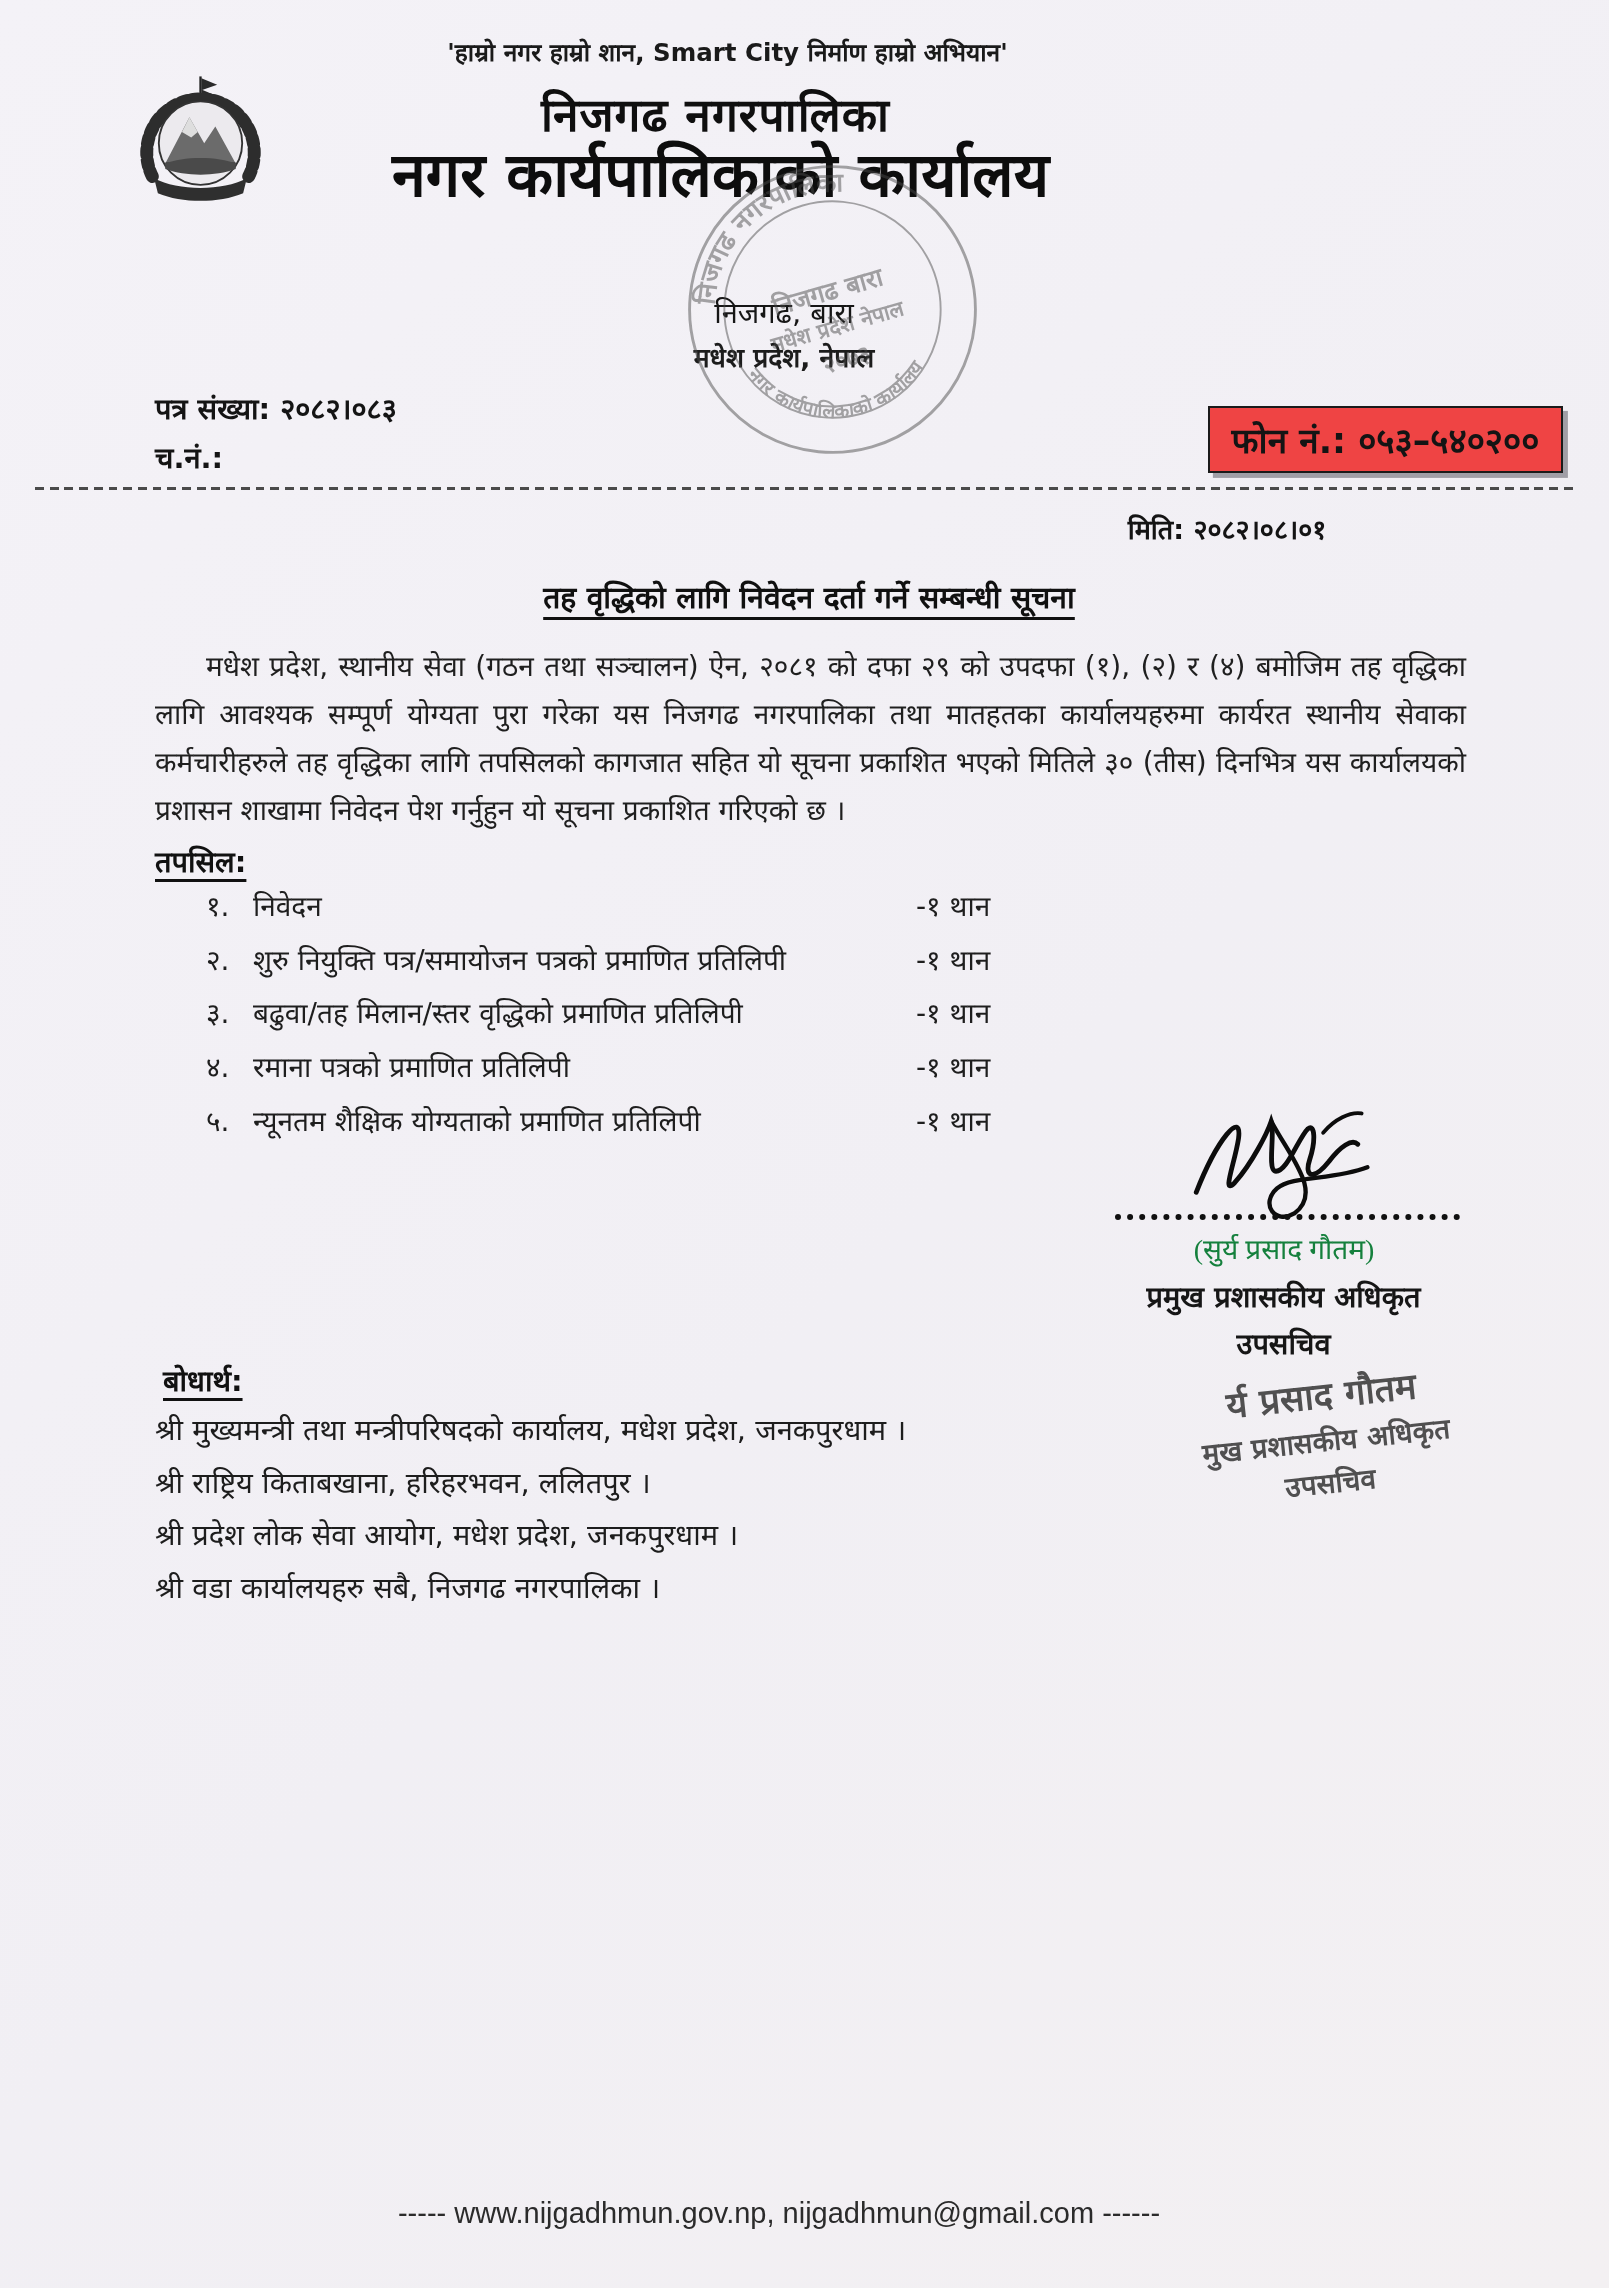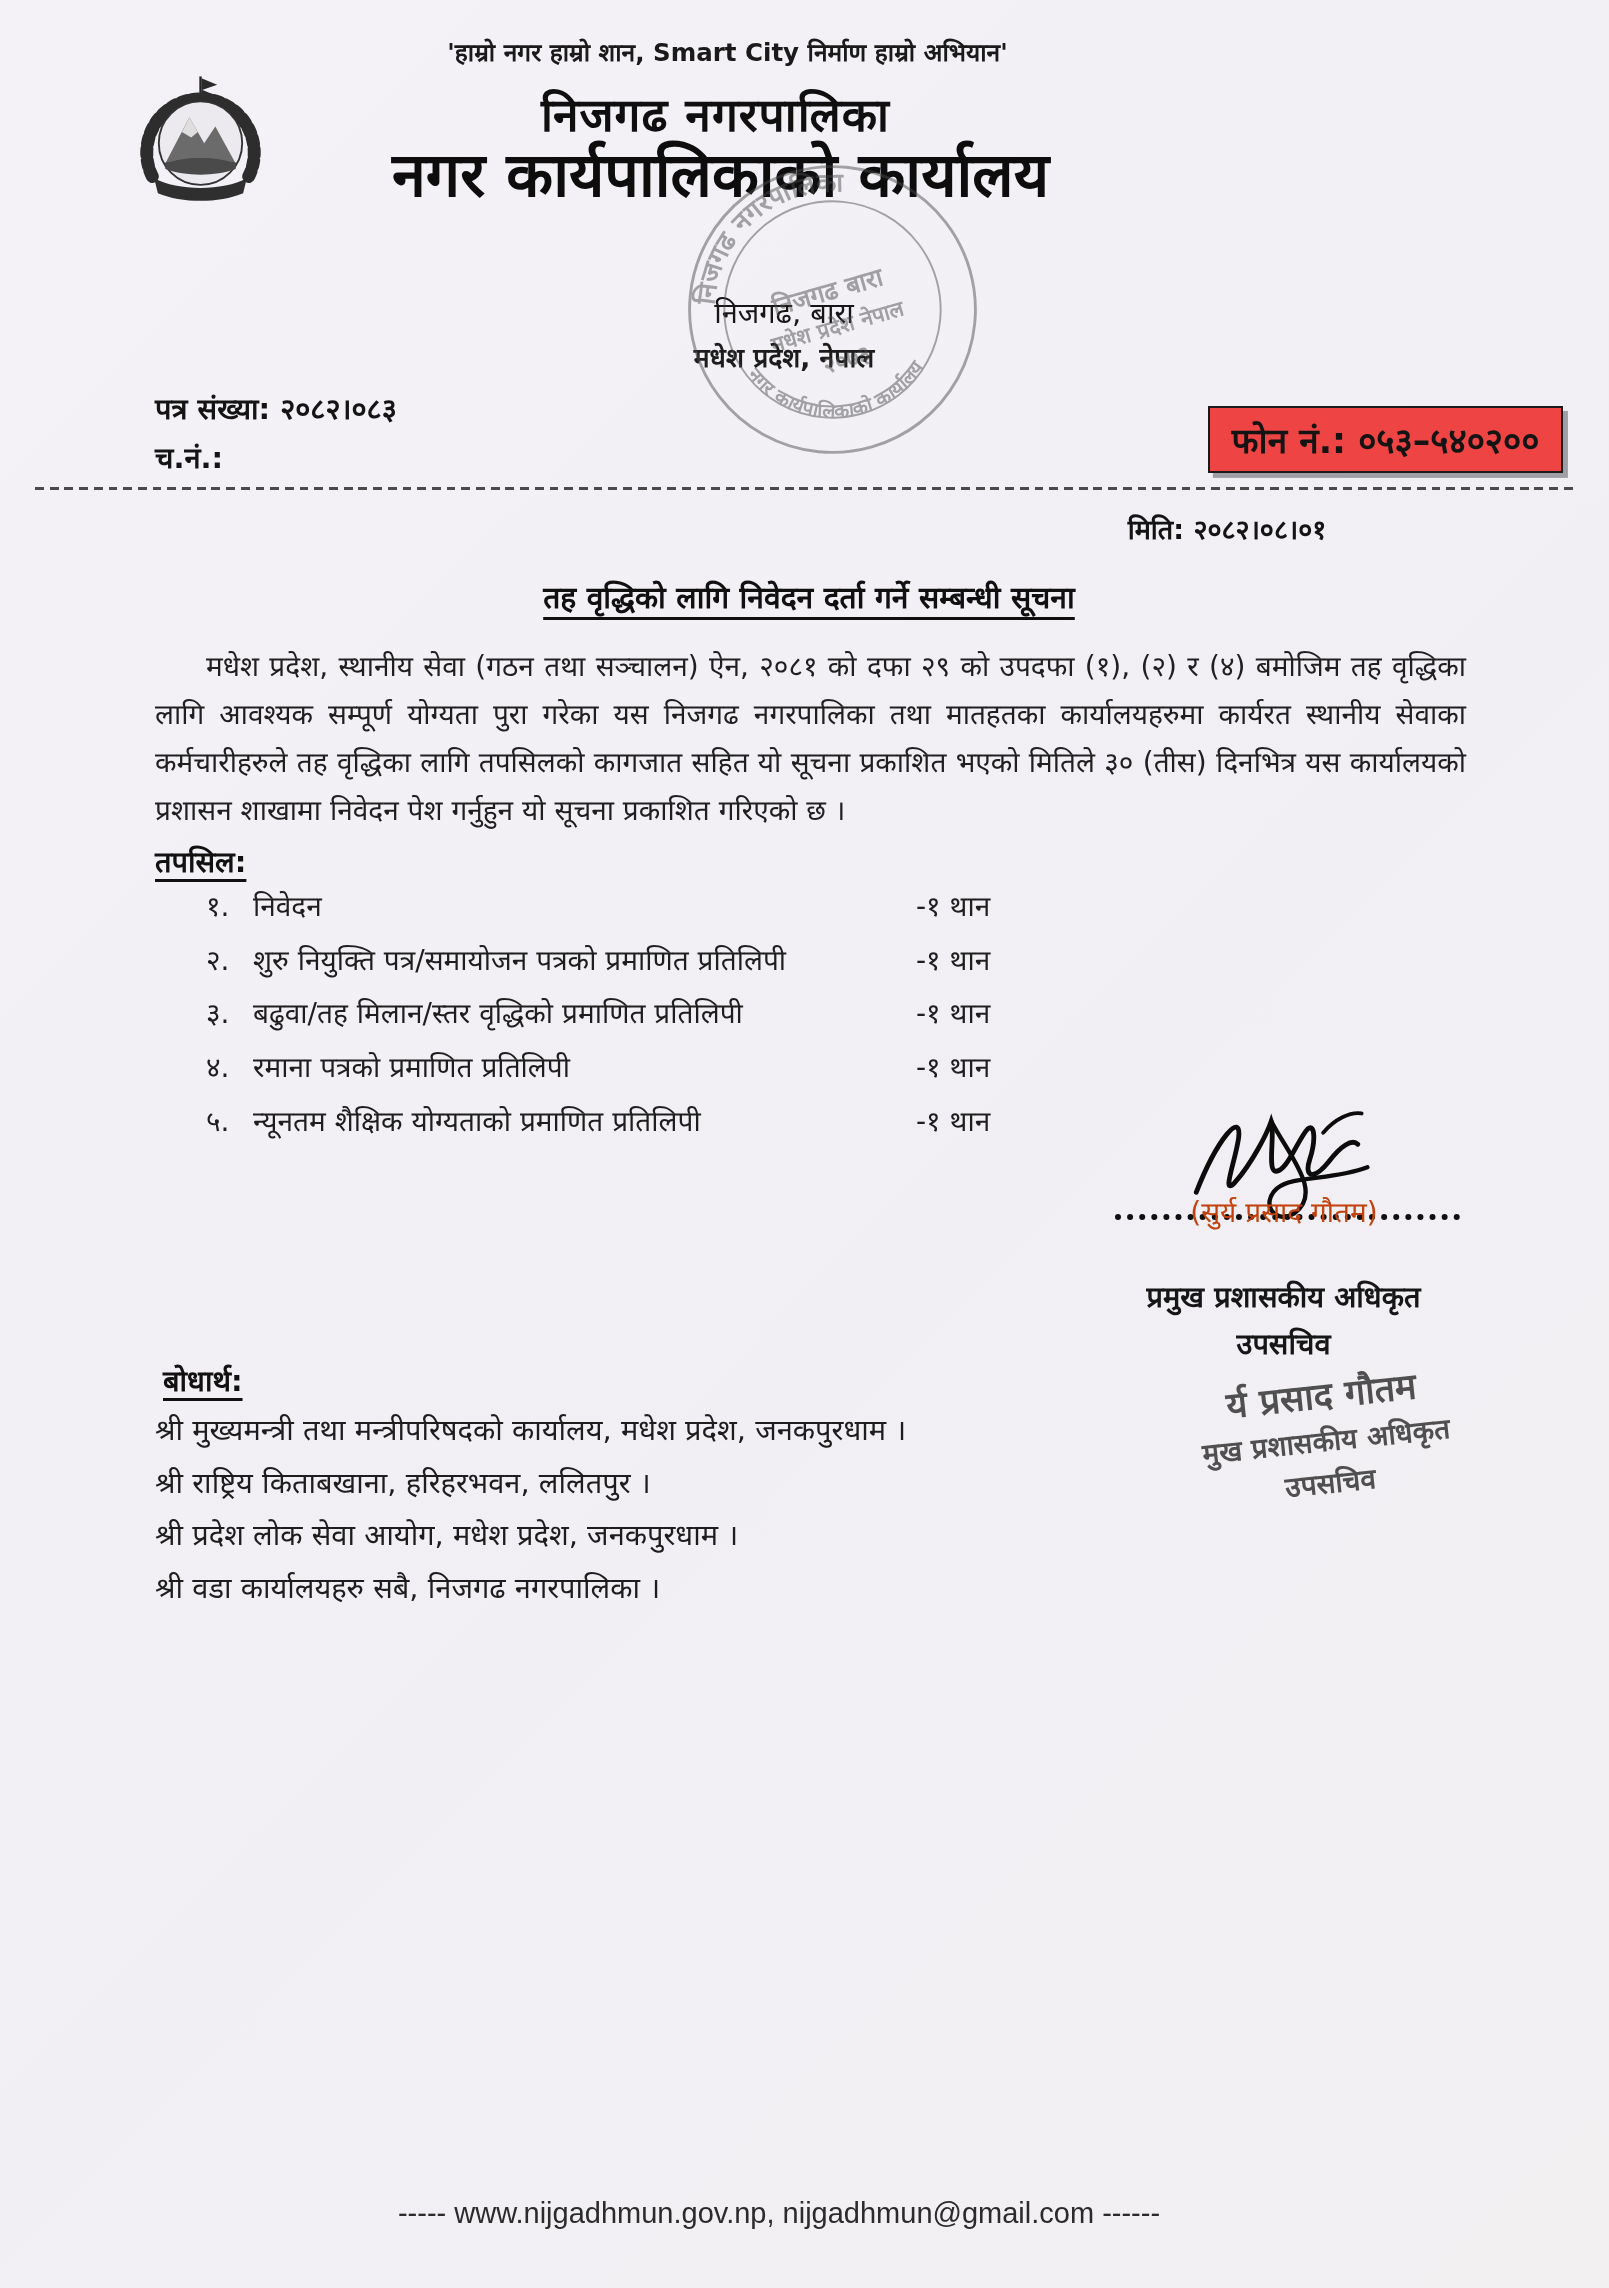--- a/index.html
+++ b/index.html
@@ -38,21 +38,21 @@
   .tapasil-h{left:155px;top:841px;font-size:29px;font-weight:bold;color:#111;
     text-decoration:underline;text-decoration-thickness:2.5px;text-underline-offset:6.9px;}
   .tapasil-list{left:206px;top:886px;width:1039px;font-size:28px;color:#1e1e1e;}
   .t-row{display:flex;margin-bottom:15.7px;}
   .t-no{width:47px;}
   .t-text{width:663px;}
   .t-qty{white-space:nowrap;}
 
   .sig-squiggle{left:1176px;top:1100px;width:227px;height:125px;}
   .sig-dots{left:1115px;top:1206px;width:345px;border-bottom:6.9px dotted #101010;height:7.8px;}
-  .sig-name{left:1086px;top:1192px;width:396px;font-size:28px;color:#c2410c;}
+  .sig-name{left:1086px;top:1229px;width:396px;font-size:28px;color:#15803d;font-family:Liberation Serif, serif;}
   .sig-title{left:1066px;top:1276px;width:435px;font-size:29px;font-weight:bold;color:#161616;}
   .sig-rank{left:1066px;top:1323px;width:435px;font-size:29px;font-weight:bold;color:#161616;}
 
   .name-stamp{left:1115px;top:1370px;width:421px;transform:rotate(-6deg);
     color:#3a3a3a;opacity:.88;text-align:center;}
   .ns1{font-size:36px;font-weight:bold;}
   .ns2{font-size:28px;font-weight:bold;margin-top:2px;}
   .ns3{font-size:28px;font-weight:bold;margin-top:3.9px;}
 
   .cc-h{left:163px;top:1360px;font-size:29px;font-weight:bold;color:#111;

